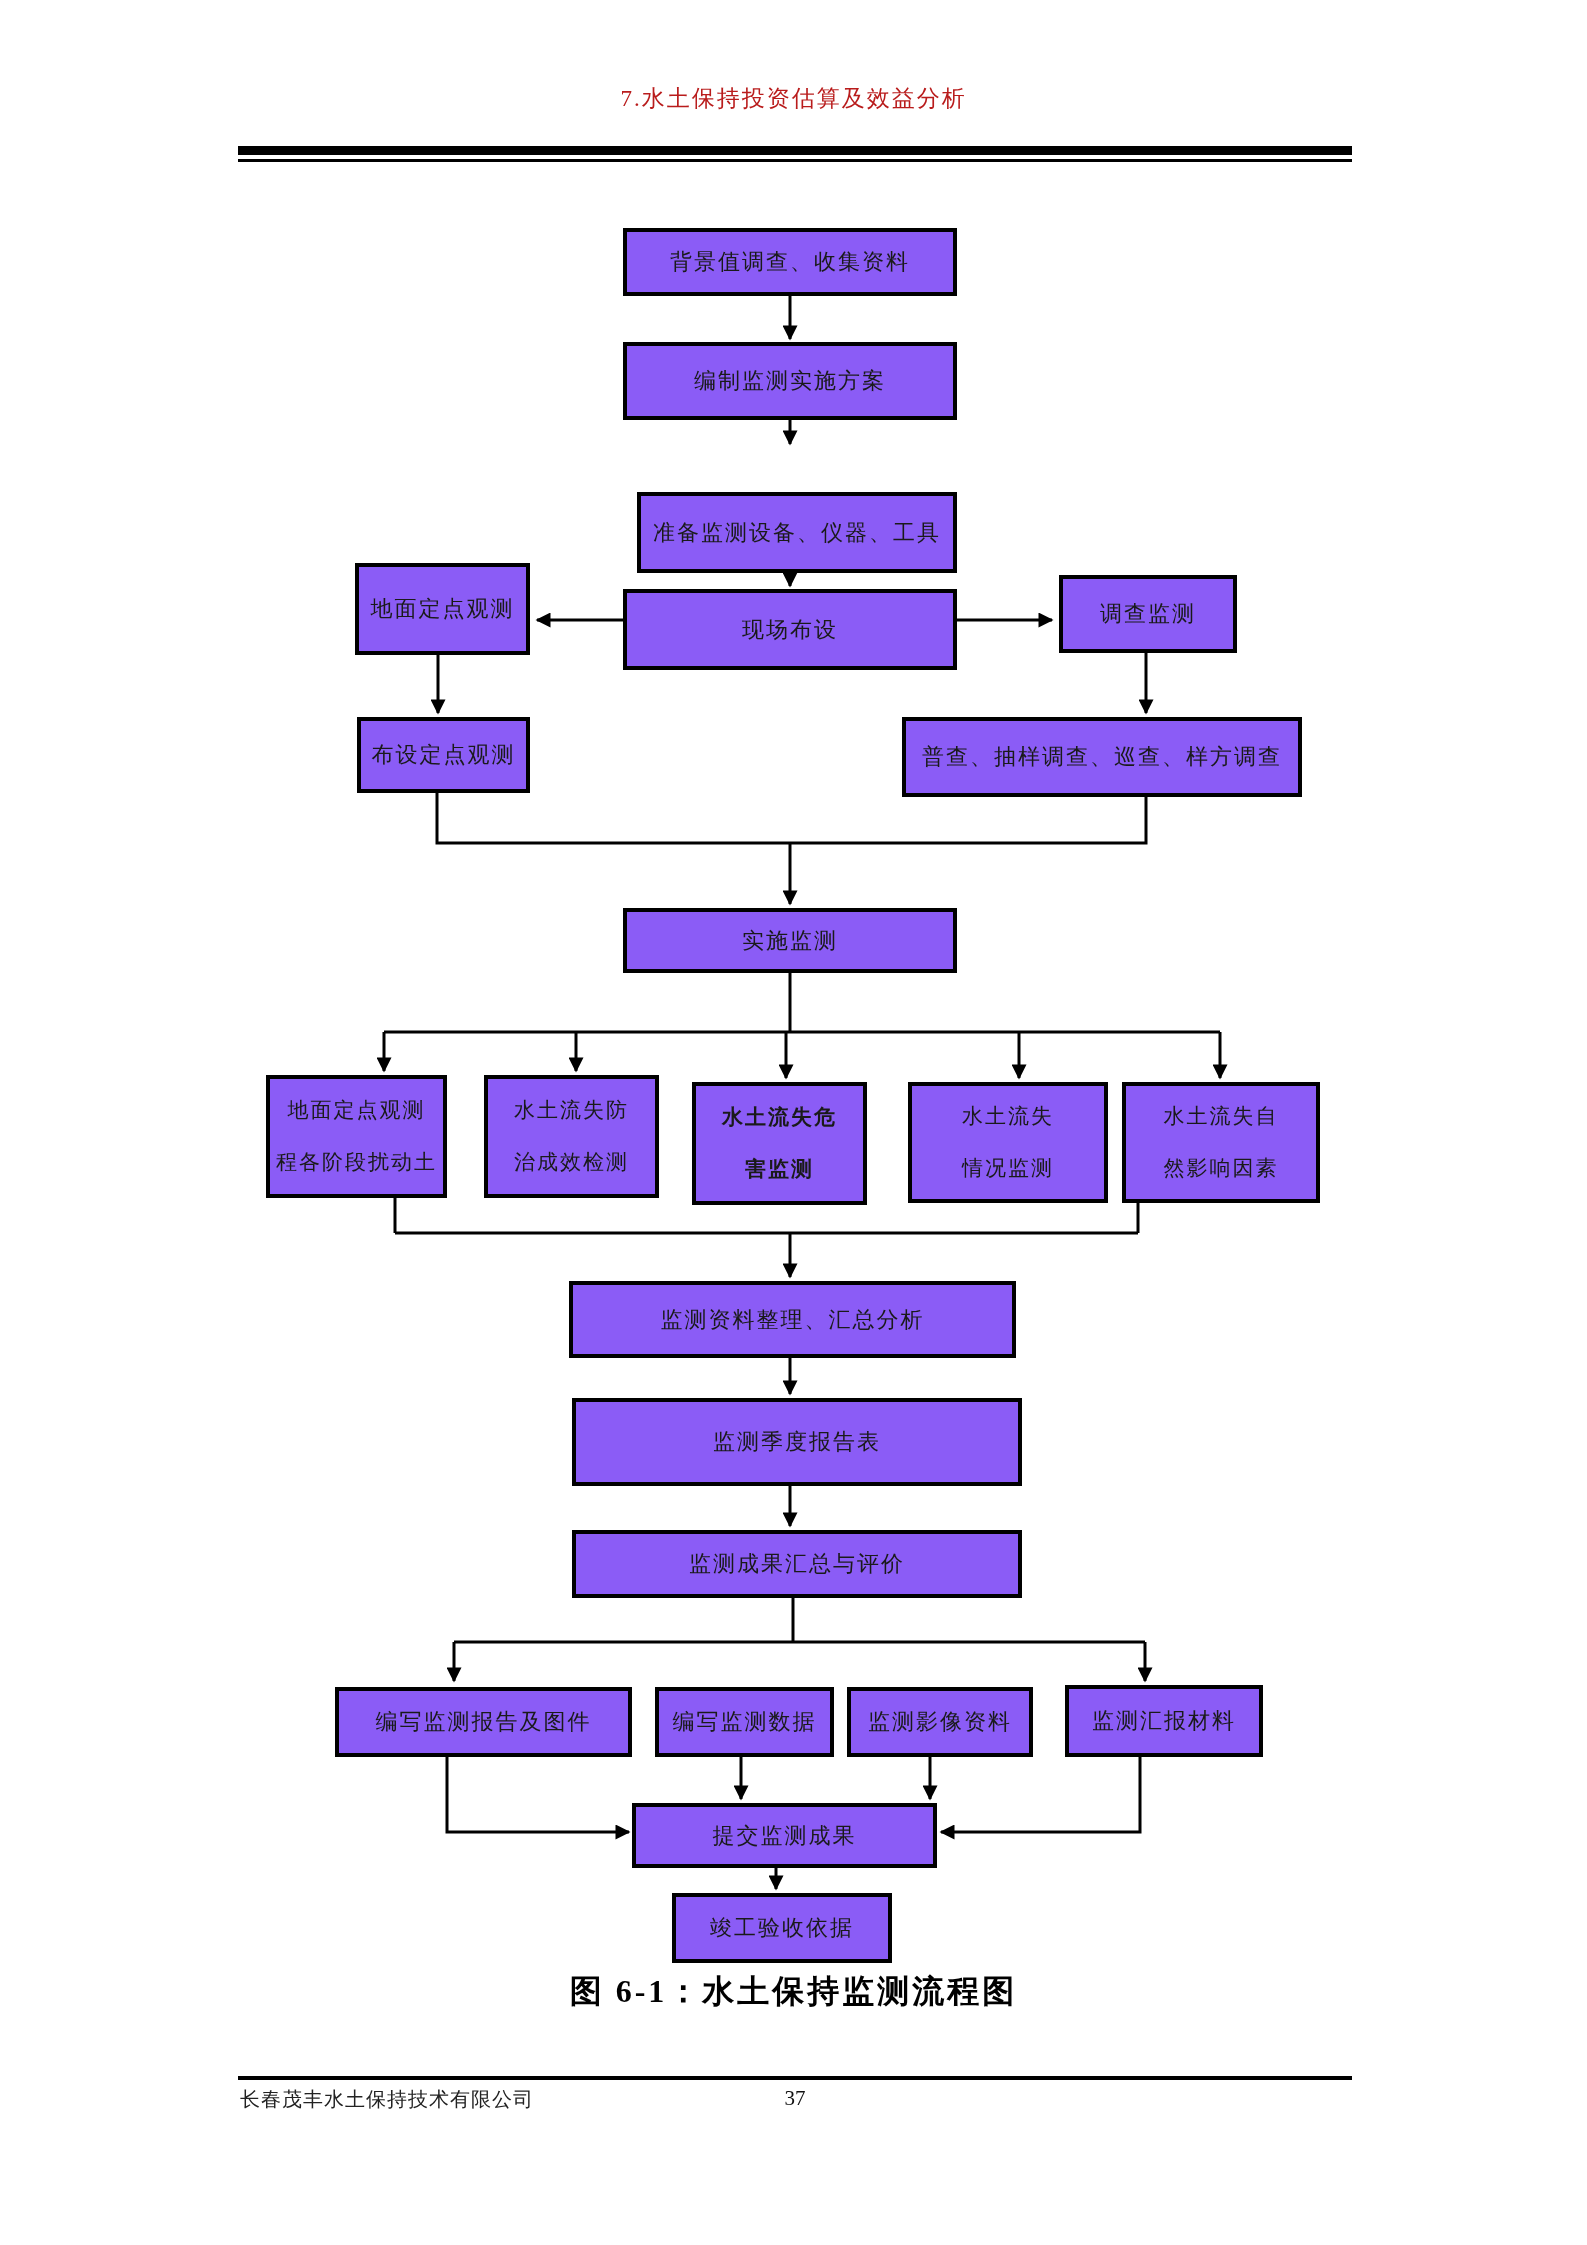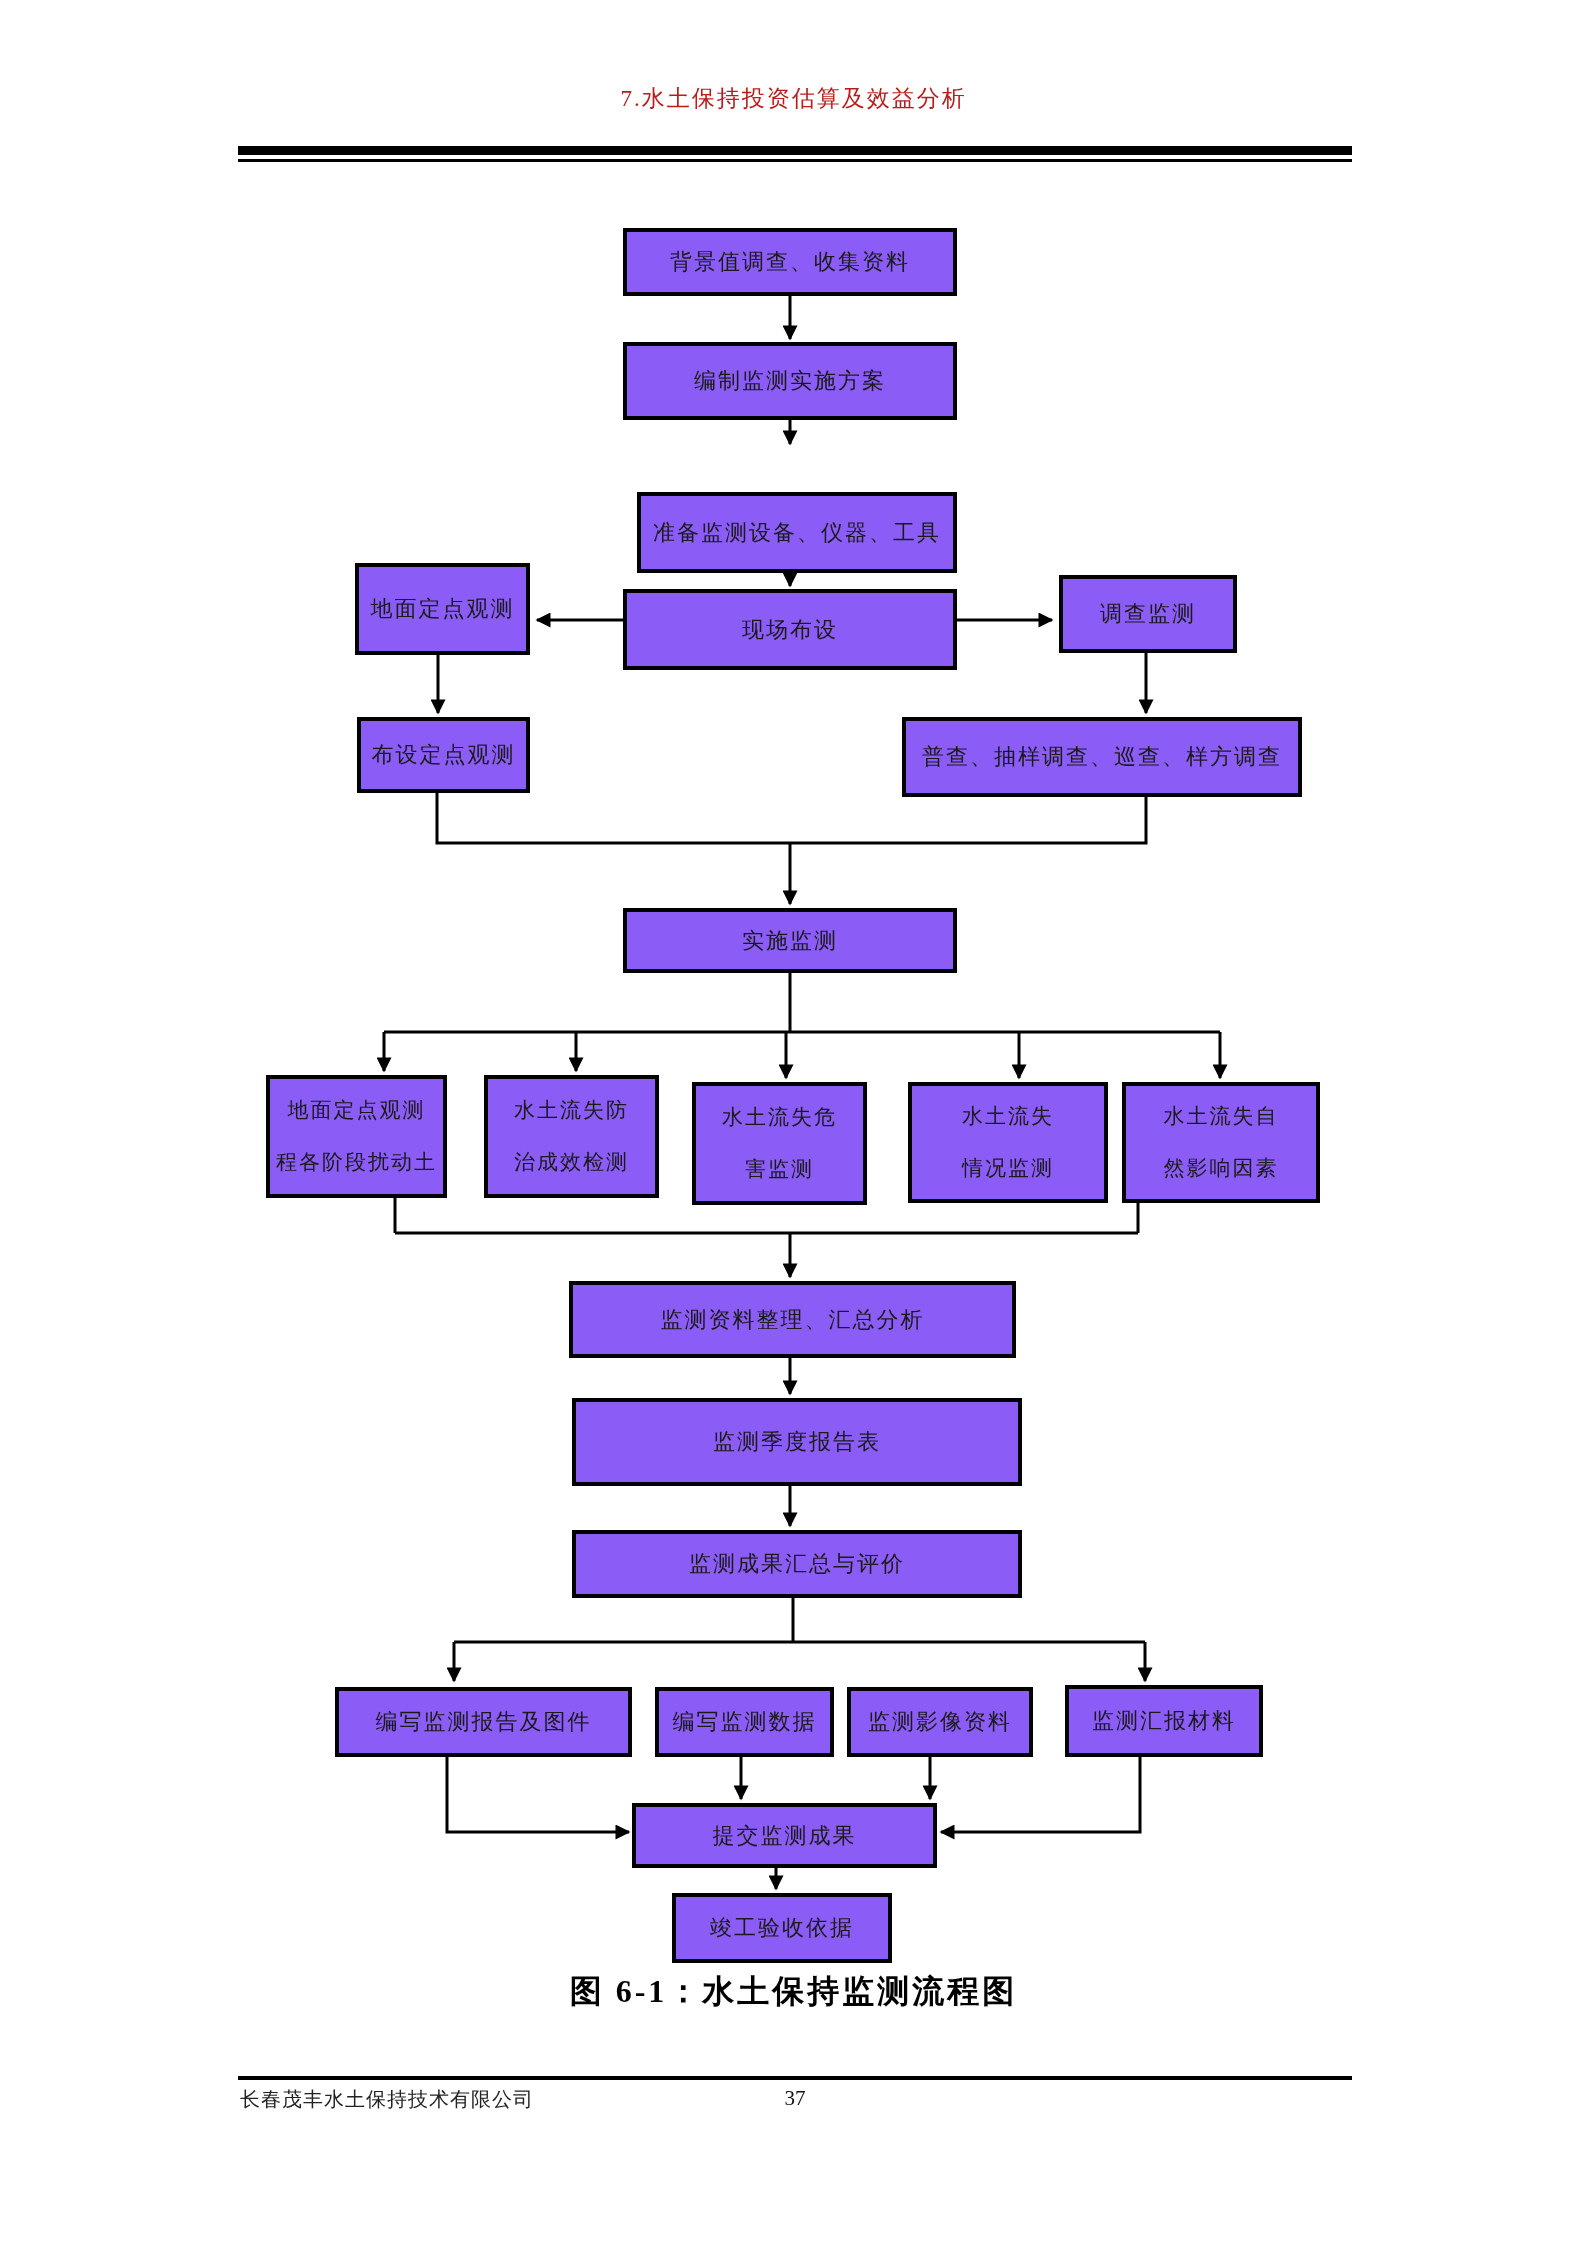--- a/index.html
+++ b/index.html
@@ -121,21 +121,21 @@
   <div class="fbox" style="left:890px;top:717px;width:400px;height:80px;margin-left:12px;">普查、抽样调查、巡查、样方调查</div>
 
   <div class="fbox" style="left:623px;top:908px;width:334px;height:65px;">实施监测</div>
 
   <div class="fbox ml" style="left:266px;top:1075px;width:181px;height:123px;">地面定点观测
 程各阶段扰动土</div>
 
   <div class="fbox ml" style="left:484px;top:1075px;width:175px;height:123px;">水土流失防
 治成效检测</div>
 
-  <div class="fbox ml" style="left:692px;top:1082px;width:175px;height:123px;">水土流失危
+  <div class="fbox ml" style="left:692px;top:1082px;width:175px;height:123px;font-weight:bold;">水土流失危
 害监测</div>
 
   <div class="fbox ml" style="left:908px;top:1082px;width:200px;height:121px;">水土流失
 情况监测</div>
 
   <div class="fbox ml" style="left:1122px;top:1082px;width:198px;height:121px;">水土流失自
 然影响因素</div>
 
   <div class="fbox" style="left:569px;top:1281px;width:447px;height:77px;">监测资料整理、汇总分析</div>
 

